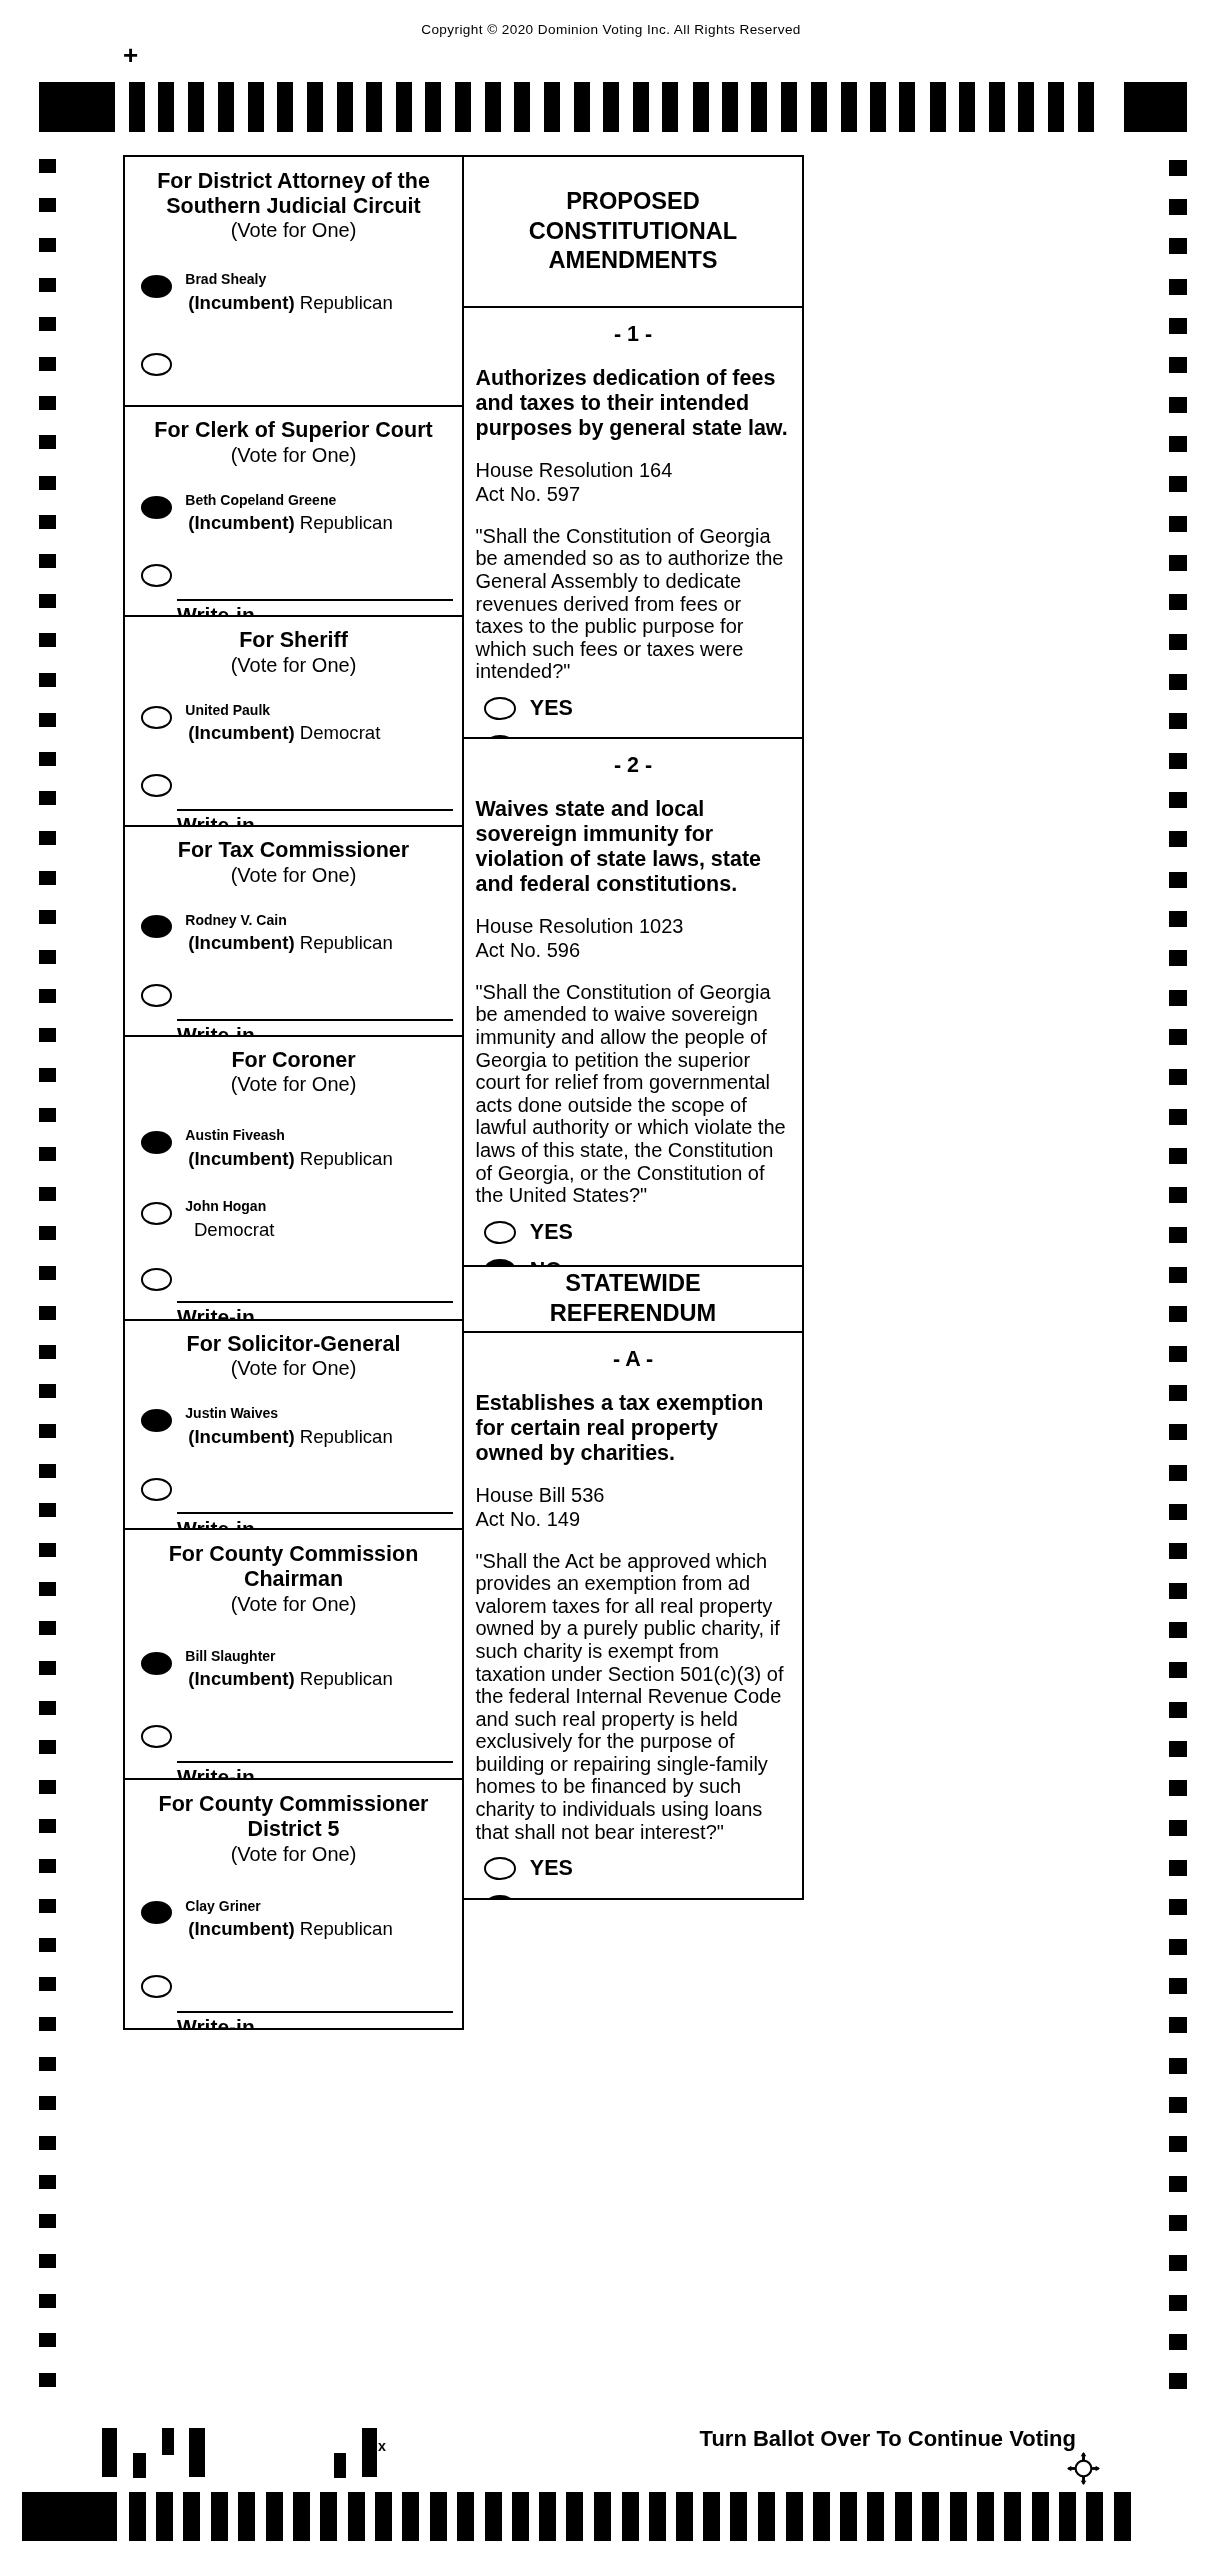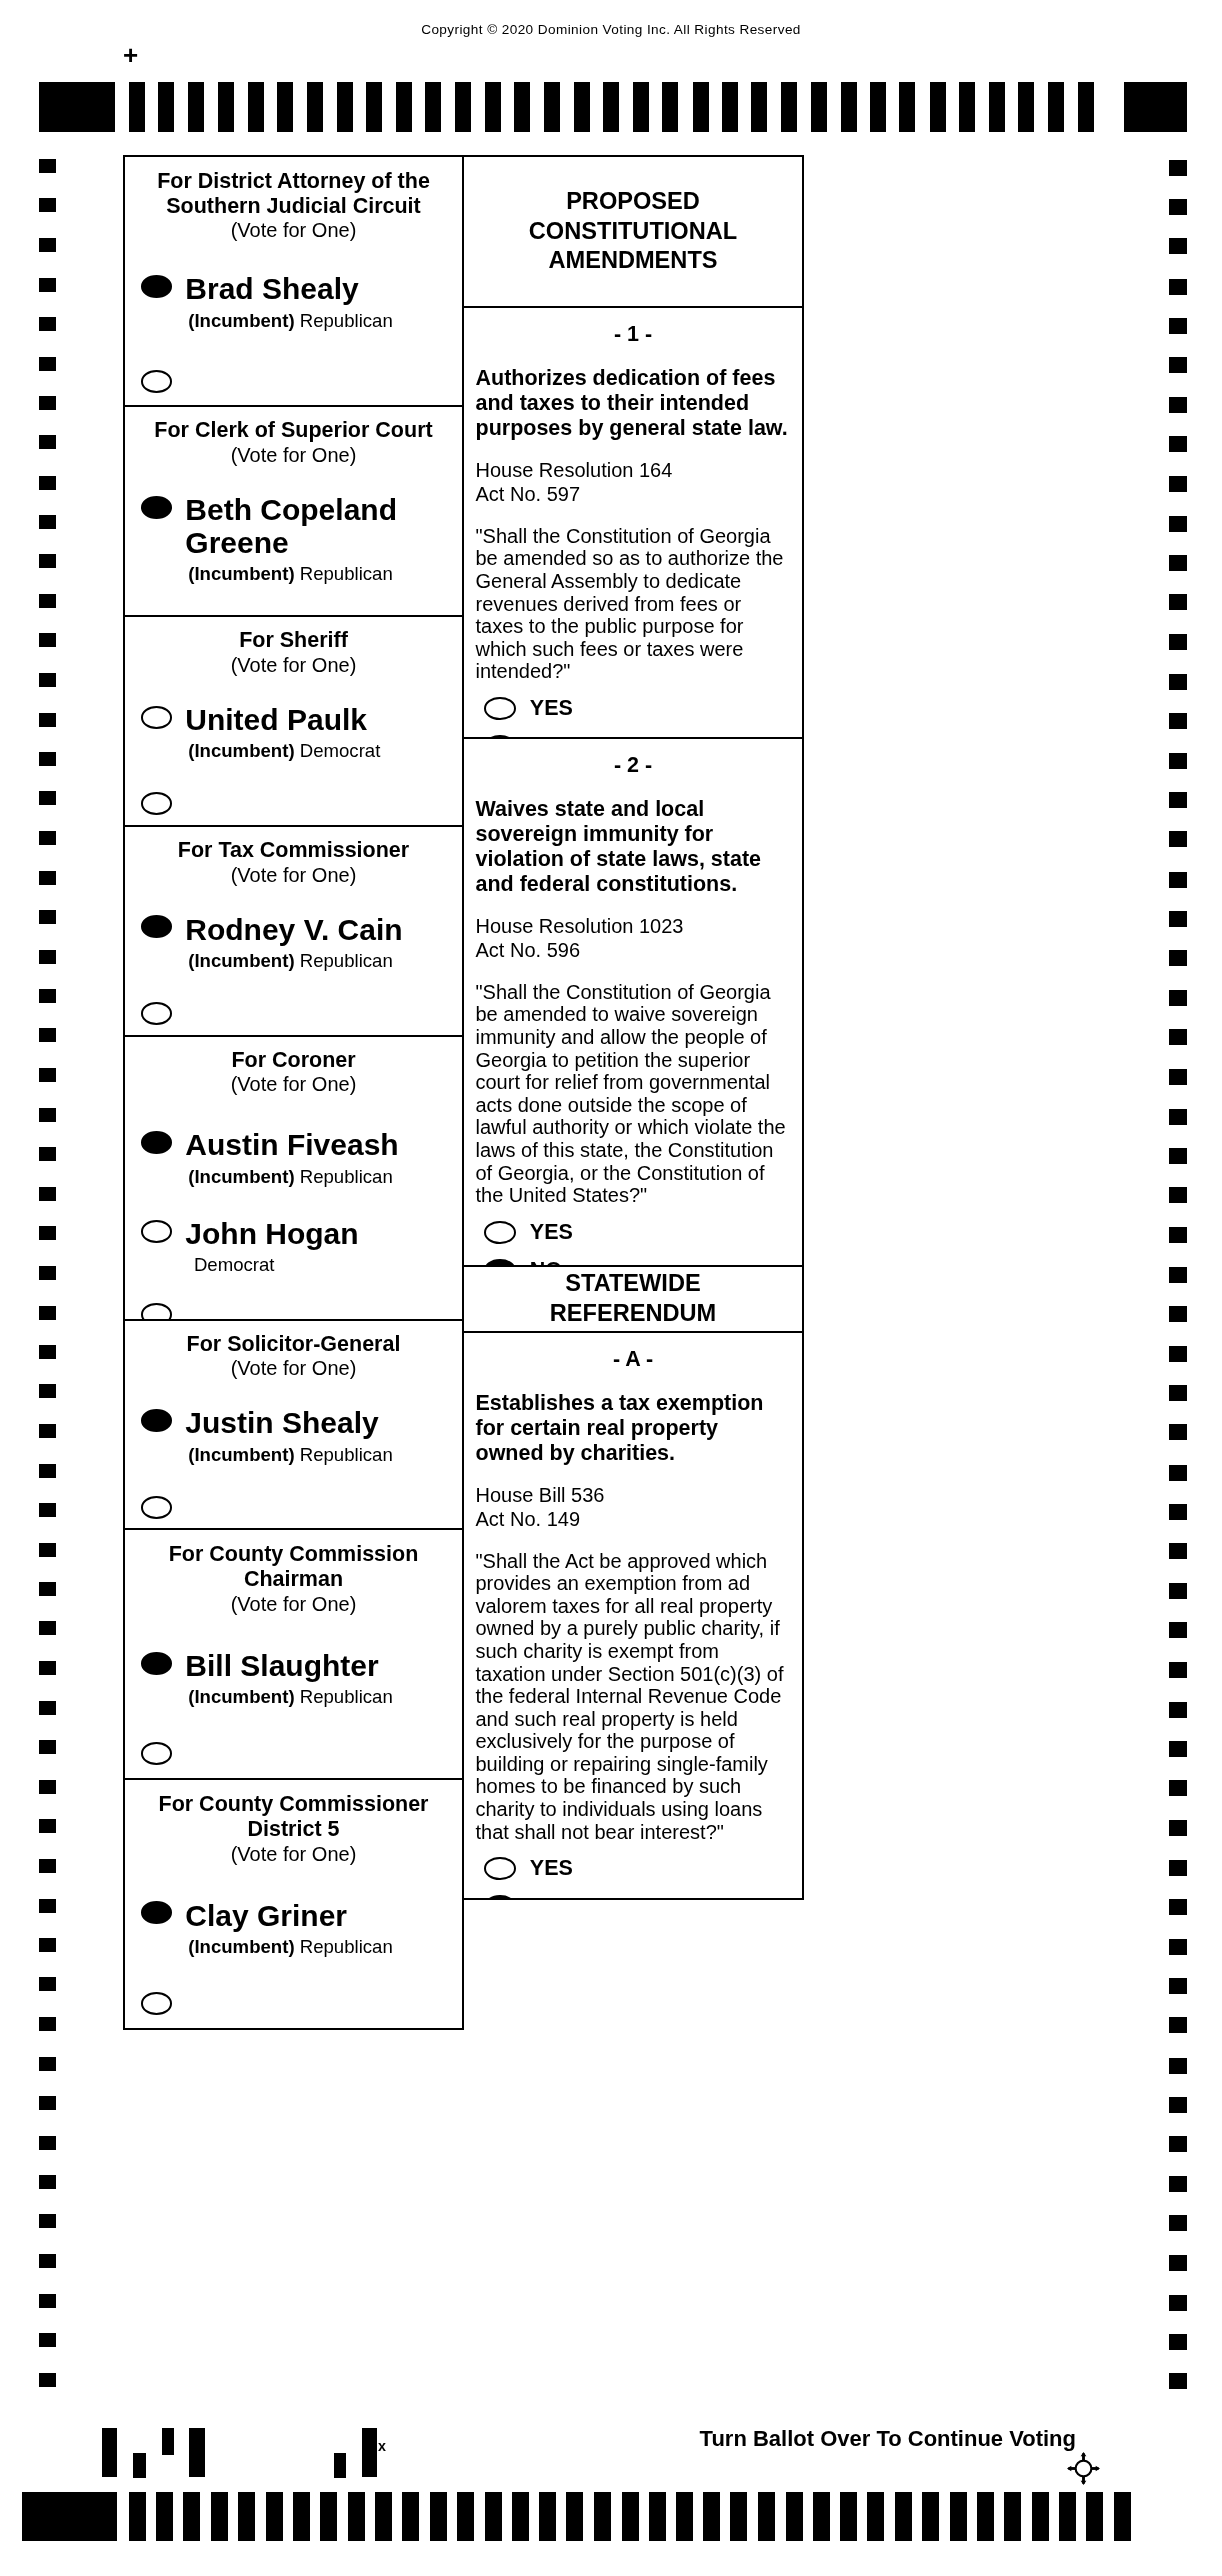--- a/index.html
+++ b/index.html
@@ -23,21 +23,21 @@
   .c-title{margin:11.5px 5.7px 0 5.7px;font-size:21.5px;font-weight:bold;text-align:center;
            line-height:1.18;white-space:pre-line;}
   .c-vote{text-align:center;font-size:20px;margin-top:0;}
   .cand{display:flex;align-items:flex-start;margin:30px 7.2px 0 15.8px;gap:13px;}
   .cand.second{margin-top:33px;}
   .cand.blank{margin-top:36px;}
   .oval{flex:0 0 auto;width:31.5px;height:23px;border:2.1px solid #000;border-radius:50%;
         background:#fff;display:inline-block;box-sizing:border-box;}
   .oval.filled{background:#000;}
   .cand .oval{margin-top:2.9px;}
-  .cand-name{font-size:30px;font-weight:bold;line-height:1.1;}
+  .cand-name{font-size:14px;font-weight:bold;line-height:1.1;}
   .cand-party{font-size:18.6px;margin-top:4.3px;padding-left:2.9px;}
   .cand-party .inc{font-weight:bold;text-align:right;}
   .write-in{margin:auto 8.6px 4.3px 52px;padding-top:21.5px;}
   .wi-line{border-top:2.1px solid #000;}
   .wi-label{font-size:21px;font-weight:bold;margin-top:2.1px;}
 
   .m-header{font-weight:bold;font-size:23.6px;text-align:center;line-height:1.25;
             white-space:pre-line;display:flex;align-items:center;justify-content:center;}
   .m-number{text-align:center;font-weight:bold;font-size:21.5px;margin-top:14.3px;}
   .m-summary{font-weight:bold;font-size:21.5px;margin:18.6px 11.5px 0 11.5px;line-height:1.17;}
@@ -353,21 +353,21 @@
       <div class="wi-label">Write-in</div>
     </div>
   </section>
 
   <section class="box" style="height:212px">
     <h2 class="c-title">For Solicitor-General</h2>
     <div class="c-vote">(Vote for One)</div>
     <div class="cand" style="margin-top:26px">
       <span class="oval filled"></span>
       <div class="cand-text">
-        <div class="cand-name">Justin Shealy</div>
+        <div class="cand-name">Justin Waives</div>
         <div class="cand-party"><span class="inc">(Incumbent)</span> <span>Republican</span></div>
       </div>
     </div>
     <div class="cand blank" style="margin-top:27px">
       <span class="oval"></span>
     </div>
     <div class="write-in" style="padding-top:11.5px">
       <div class="wi-line"></div>
       <div class="wi-label">Write-in</div>
     </div>

